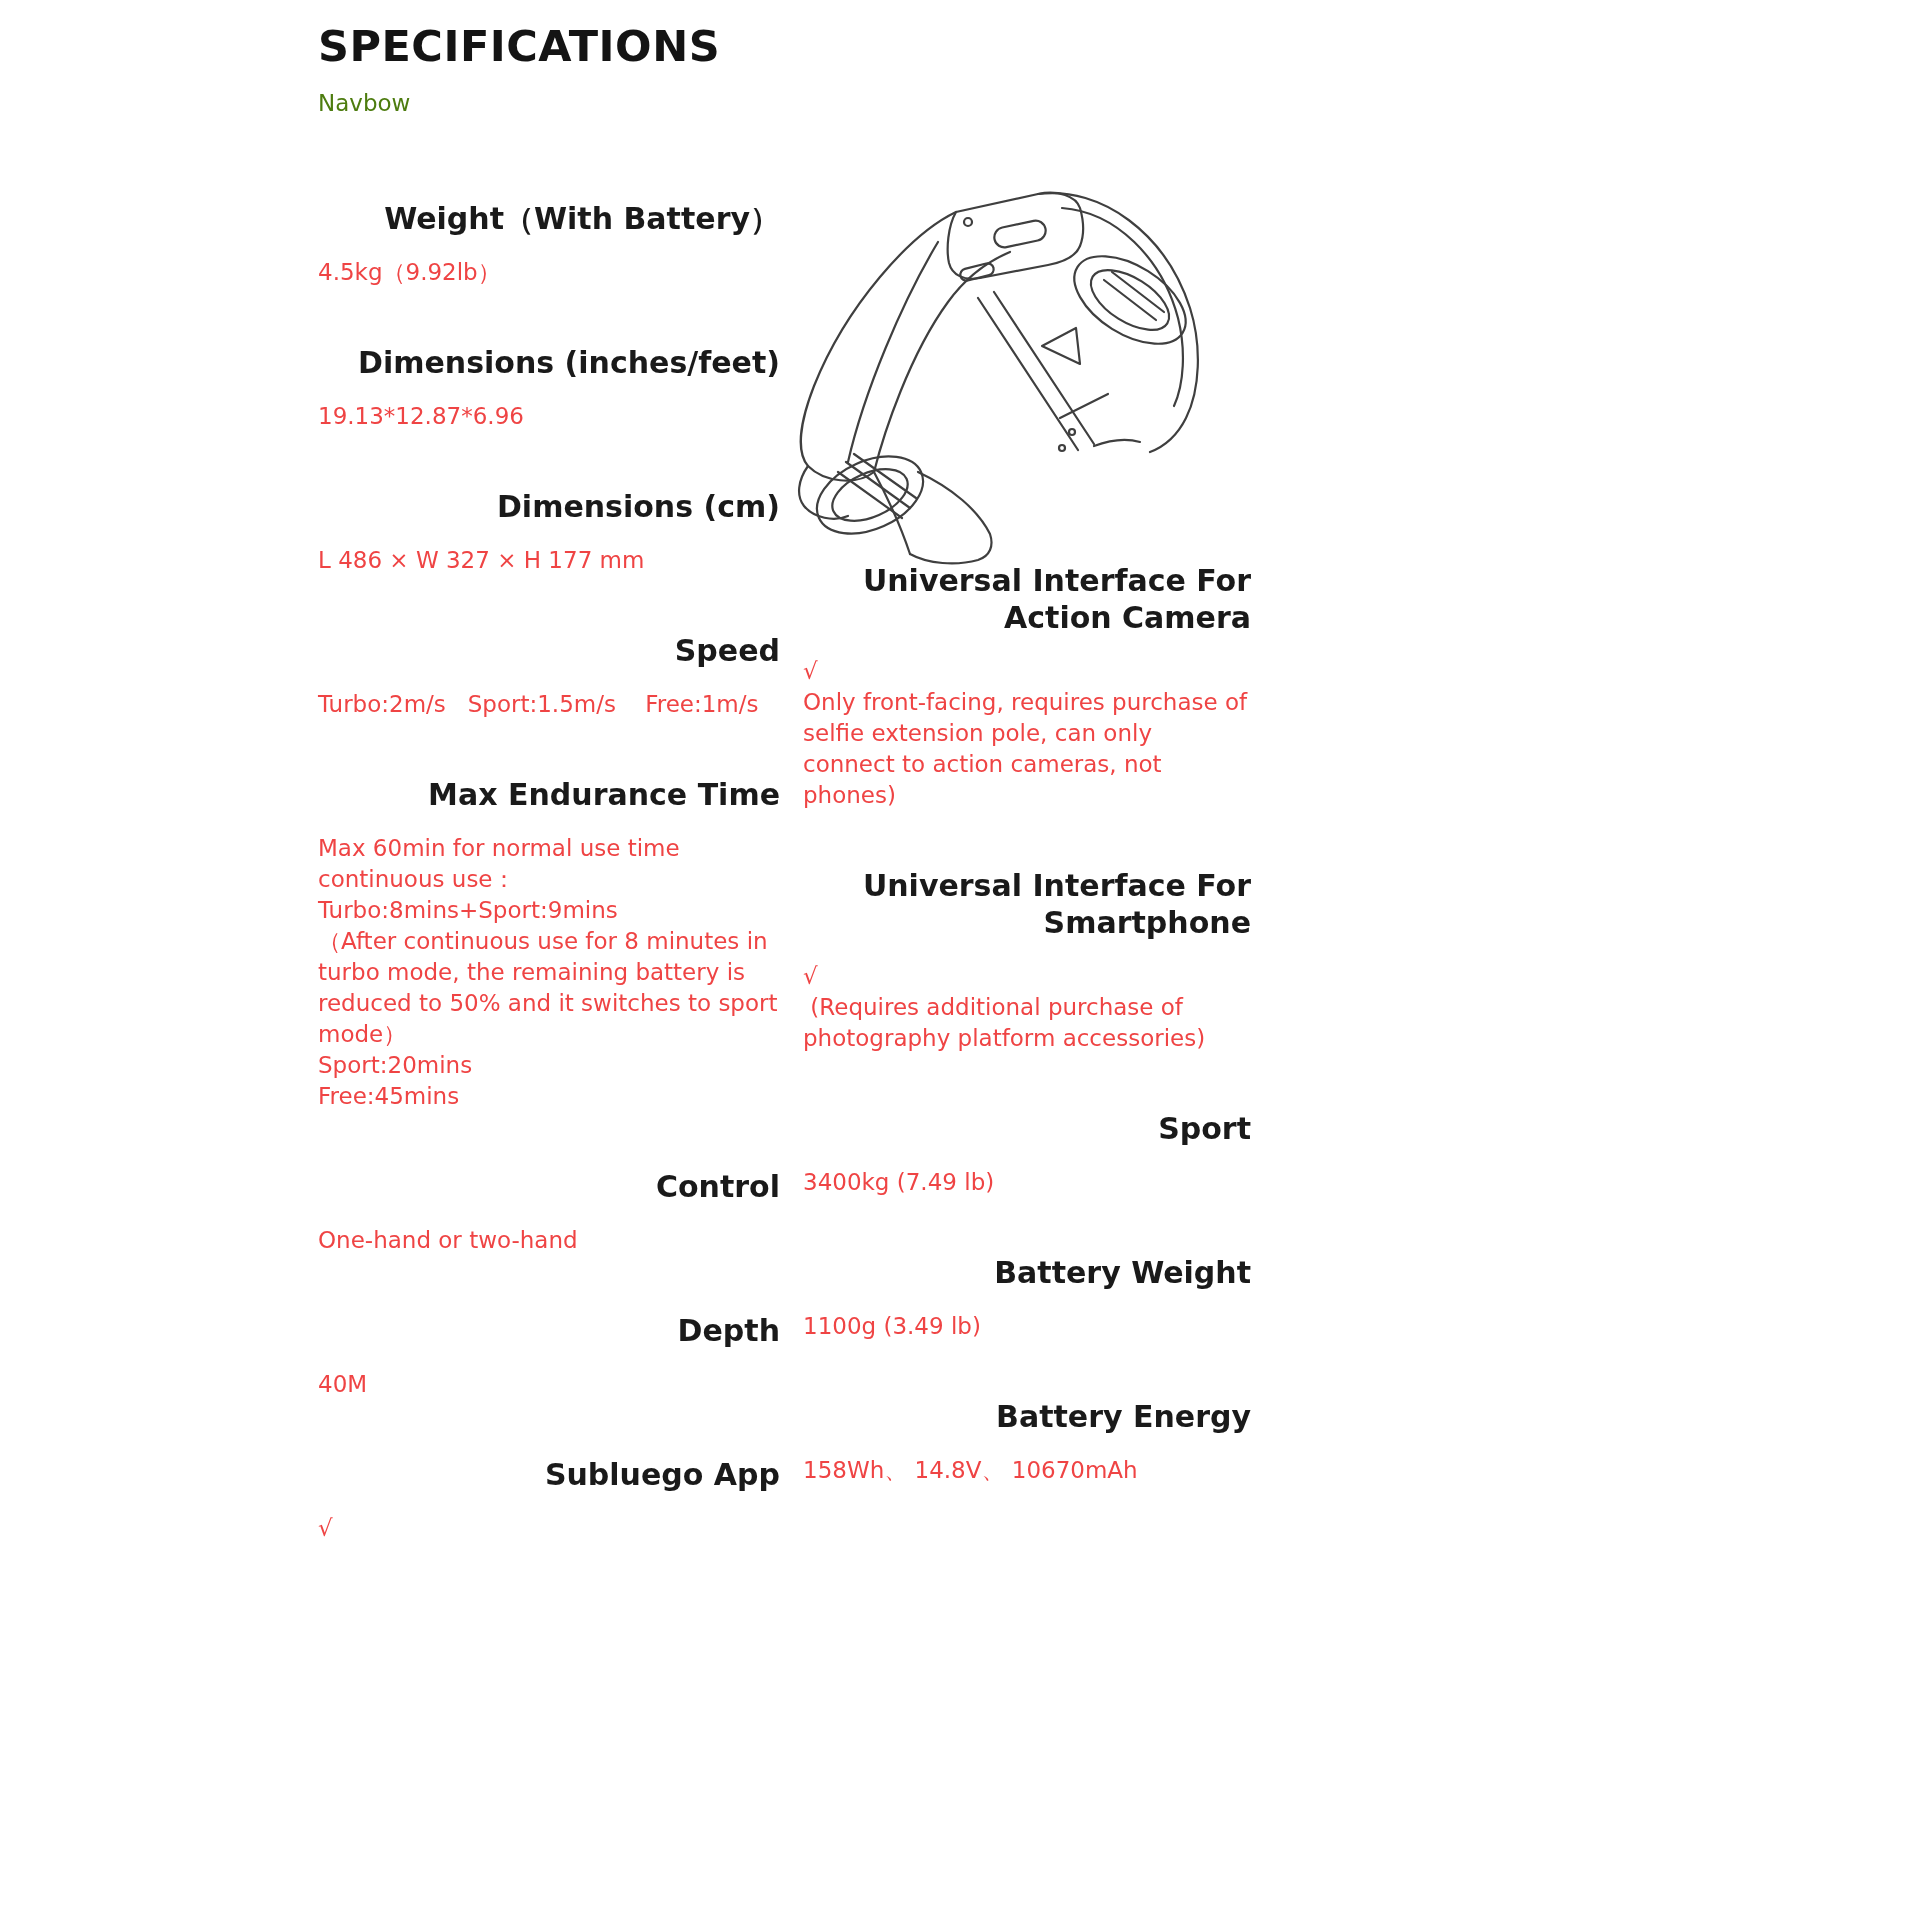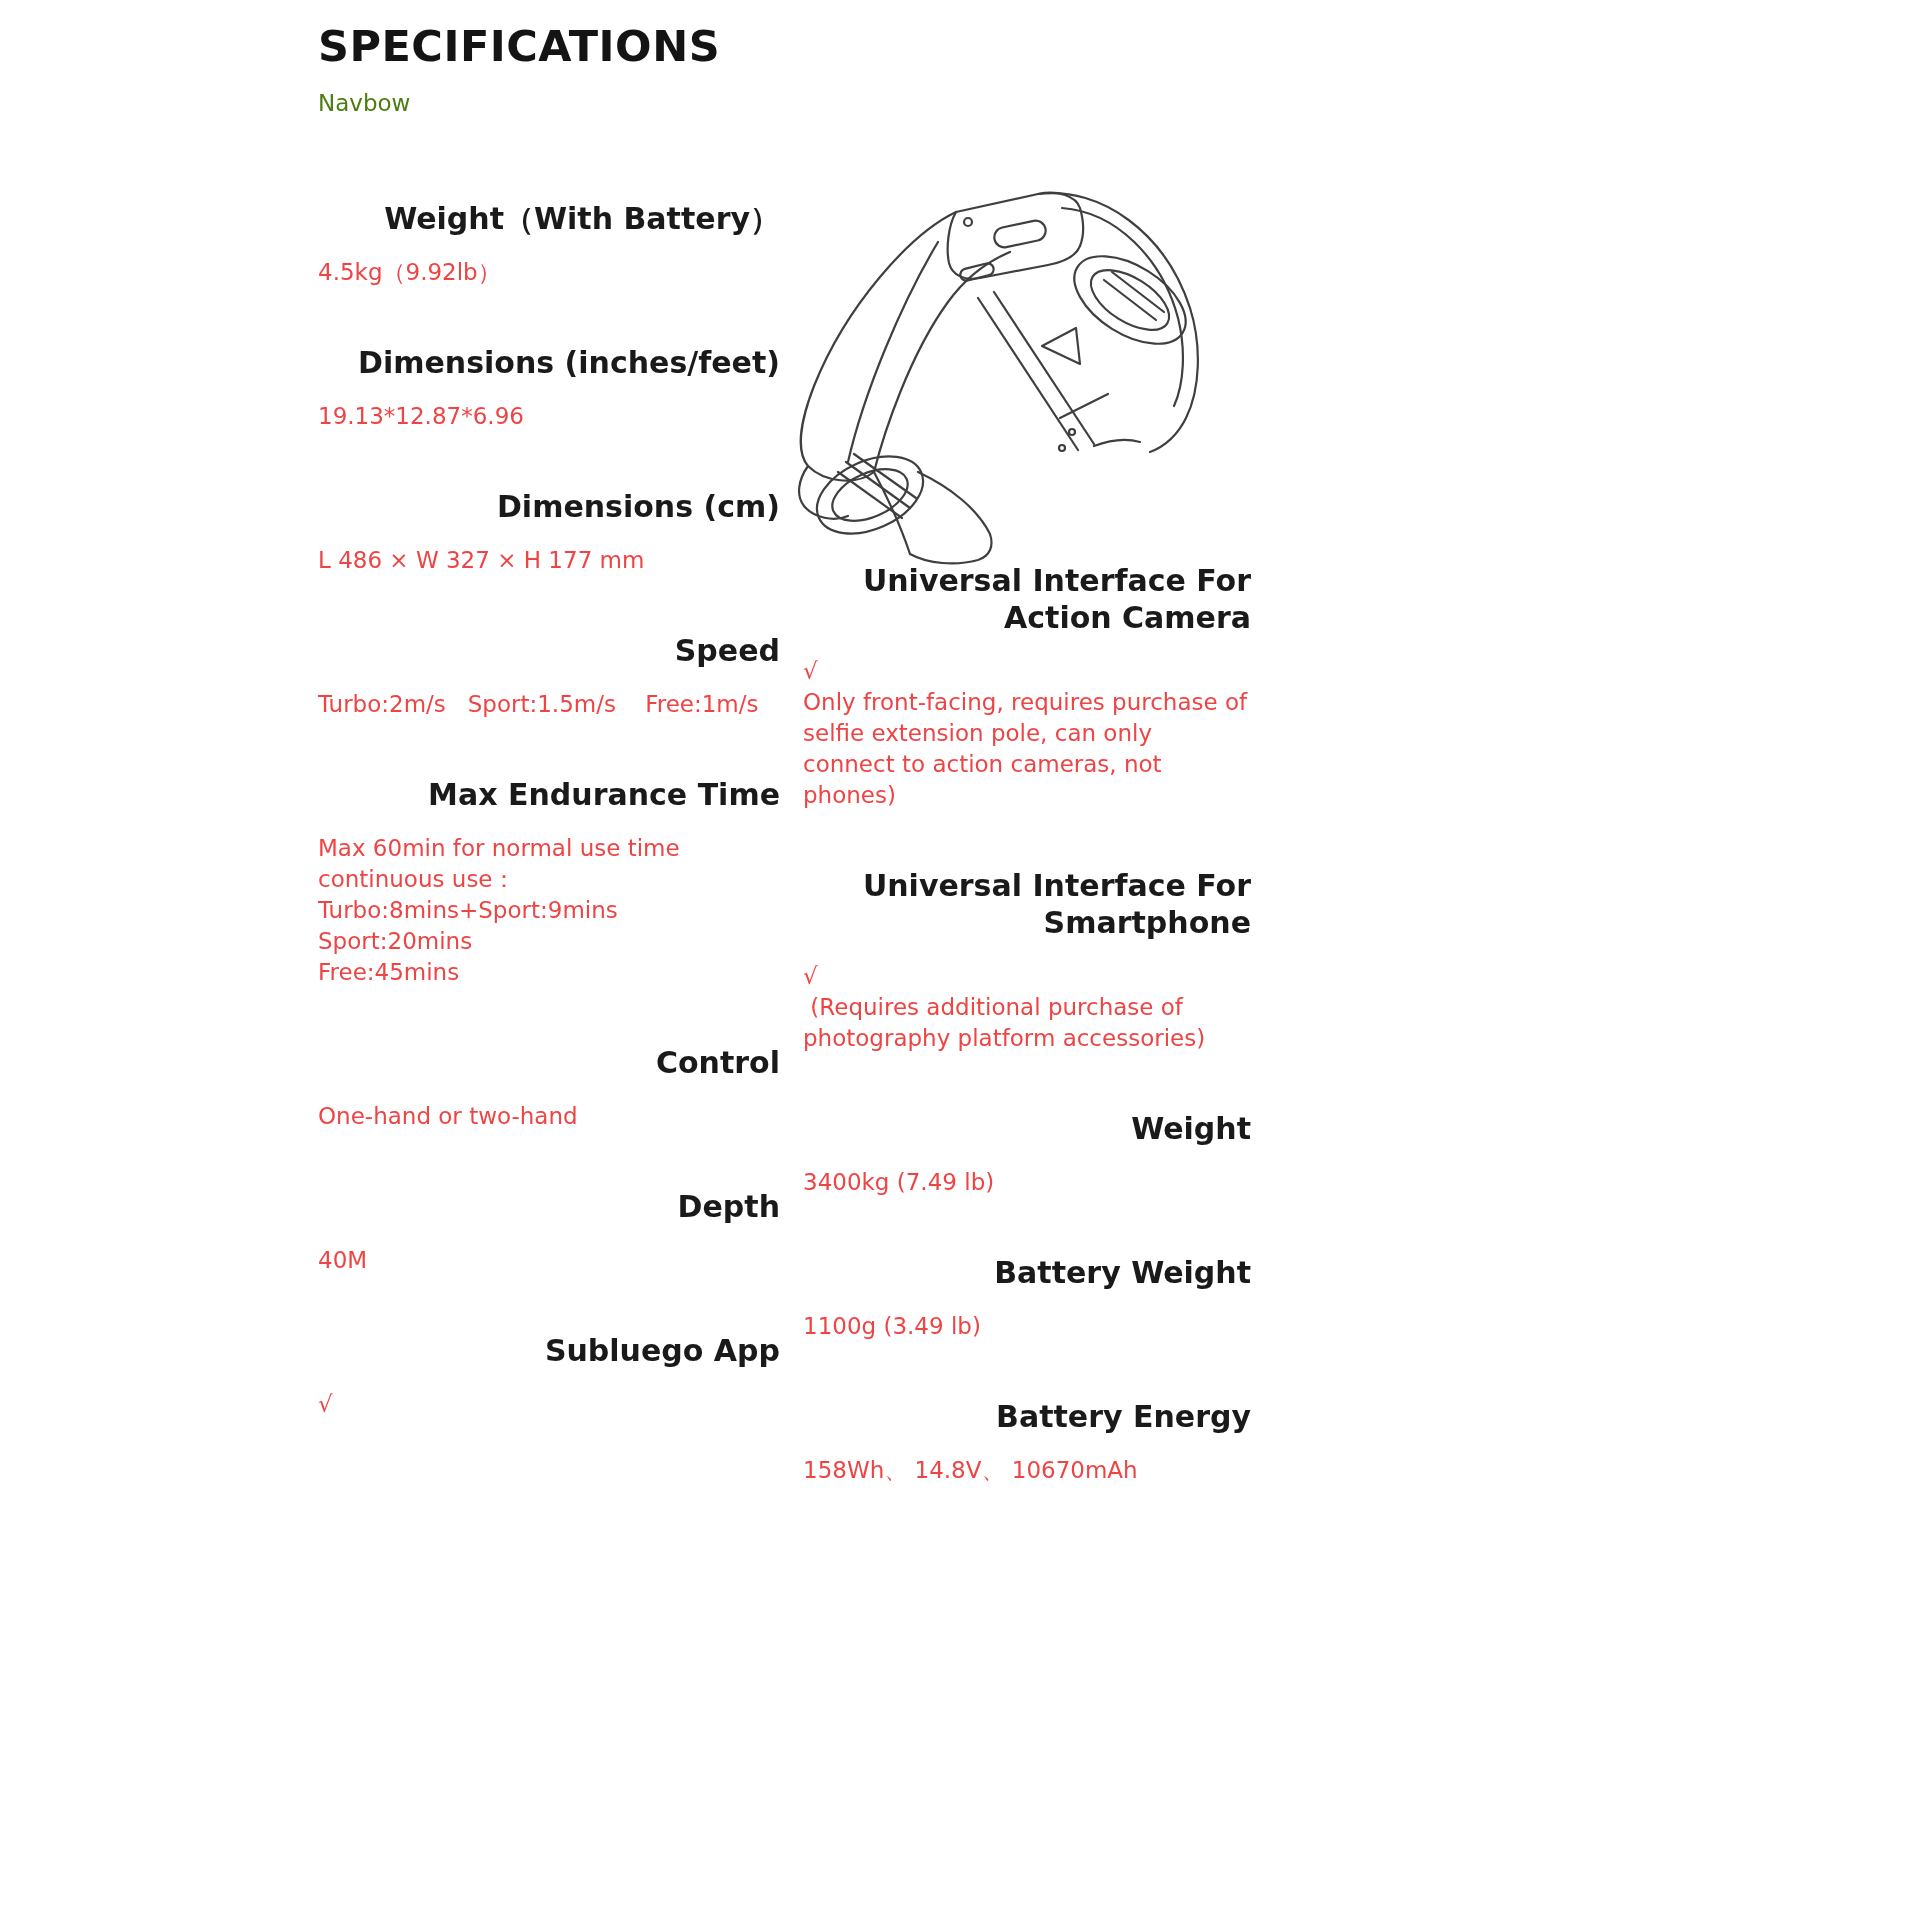--- a/index.html
+++ b/index.html
@@ -90,20 +90,21 @@
 
   <section class="spec">
     <h2>Speed</h2>
     <div class="val">Turbo:2m/s   Sport:1.5m/s    Free:1m/s</div>
   </section>
 
   <section class="spec">
     <h2>Max Endurance Time</h2>
     <div class="val">Max 60min for normal use time continuous use：</div>
     <div class="val">Turbo:8mins+Sport:9mins</div>
+    <div class="val">（After continuous use for 8 minutes in turbo mode, the remaining battery is reduced to 50% and it switches to sport mode）</div>
     <div class="val">Sport:20mins</div>
     <div class="val">Free:45mins</div>
   </section>
 
   <section class="spec">
     <h2>Control</h2>
     <div class="val">One-hand or two-hand</div>
   </section>
 
   <section class="spec">
@@ -125,21 +126,21 @@
     <div class="val">Only front-facing, requires purchase of selfie extension pole, can only connect to action cameras, not phones)</div>
   </section>
 
   <section class="spec">
     <h2>Universal Interface For Smartphone</h2>
     <div class="val">√</div>
     <div class="val"> (Requires additional purchase of photography platform accessories)</div>
   </section>
 
   <section class="spec">
-    <h2>Weight</h2>
+    <h2>Sport</h2>
     <div class="val">3400kg (7.49 lb)</div>
   </section>
 
   <section class="spec">
     <h2>Battery Weight</h2>
     <div class="val">1100g (3.49 lb)</div>
   </section>
 
   <section class="spec">
     <h2>Battery Energy</h2>

